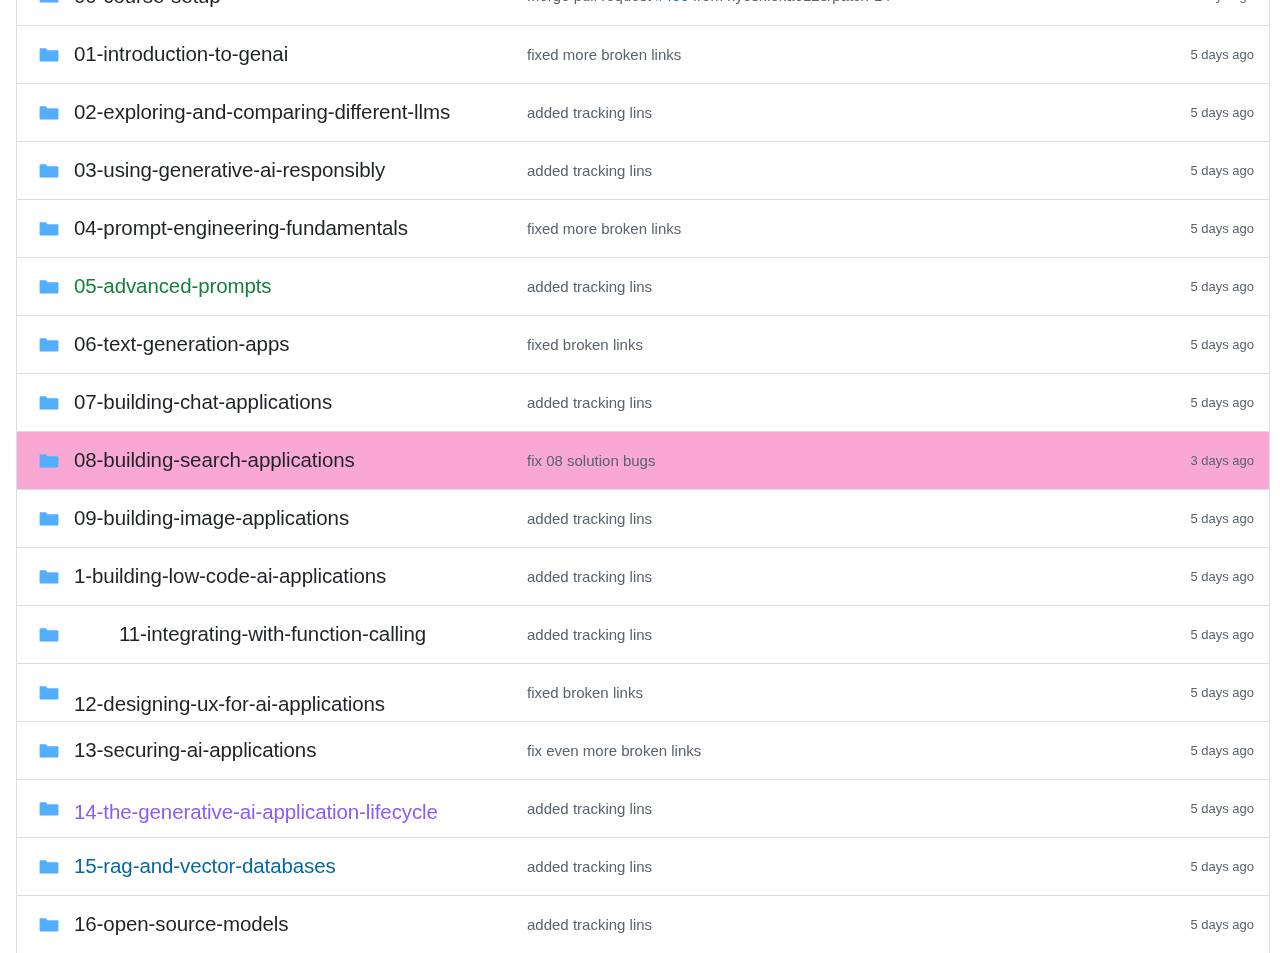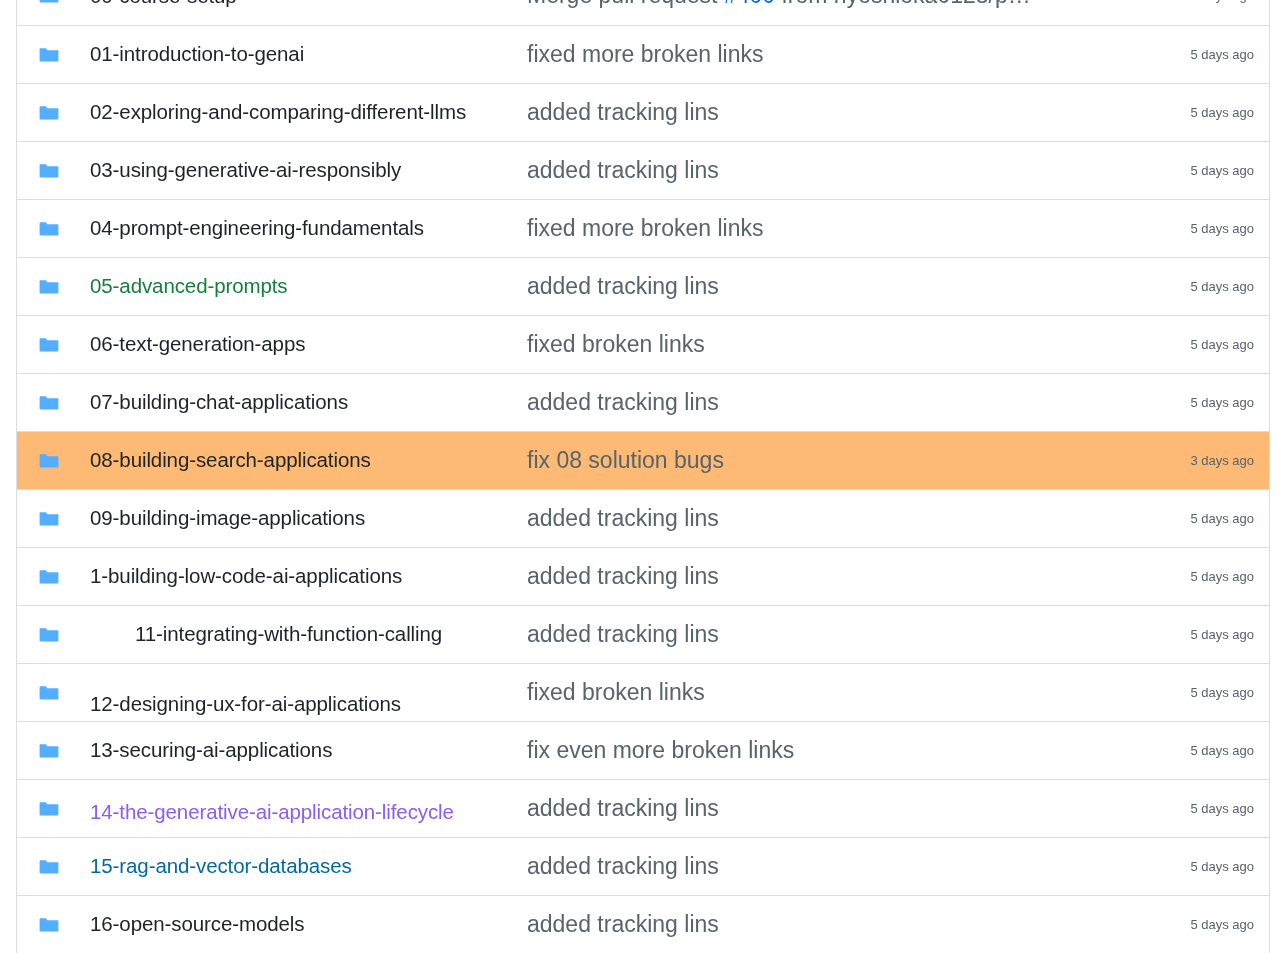--- a/index.html
+++ b/index.html
@@ -31,32 +31,31 @@
     align-items: center;
     height: 58px;
     box-sizing: border-box;
     border-top: 1px solid #d8dee4;
     background: #ffffff;
   }
   .file-row:first-child {
     border-top: none;
   }
   .file-row.is-hovered {
-    background: #fdba74;
+    background: #f9a8d4;
   }
 
   .cell-name {
     display: flex;
     align-items: center;
     width: 510px;
     flex: 0 0 510px;
     padding-left: 22px;
     box-sizing: border-box;
     overflow: hidden;
-    gap: 16px;
   }
 
   .folder-icon {
     flex: 0 0 auto;
     width: 20px;
     height: 20px;
     margin-right: 15px;
     display: block;
   }
   .folder-icon svg { display: block; }
@@ -66,21 +65,21 @@
     line-height: 1.2;
     color: #1f2328;
     letter-spacing: -0.1px;
     white-space: nowrap;
   }
 
   .cell-message {
     flex: 1 1 auto;
     min-width: 0;
     padding-right: 16px;
-    font-size: 23px;
+    font-size: 15px;
     line-height: 1.2;
     color: #59636e;
     white-space: nowrap;
     overflow: hidden;
     text-overflow: ellipsis;
   }
   .cell-message .pr-link {
     color: #0969da;
     text-decoration: none;
   }

